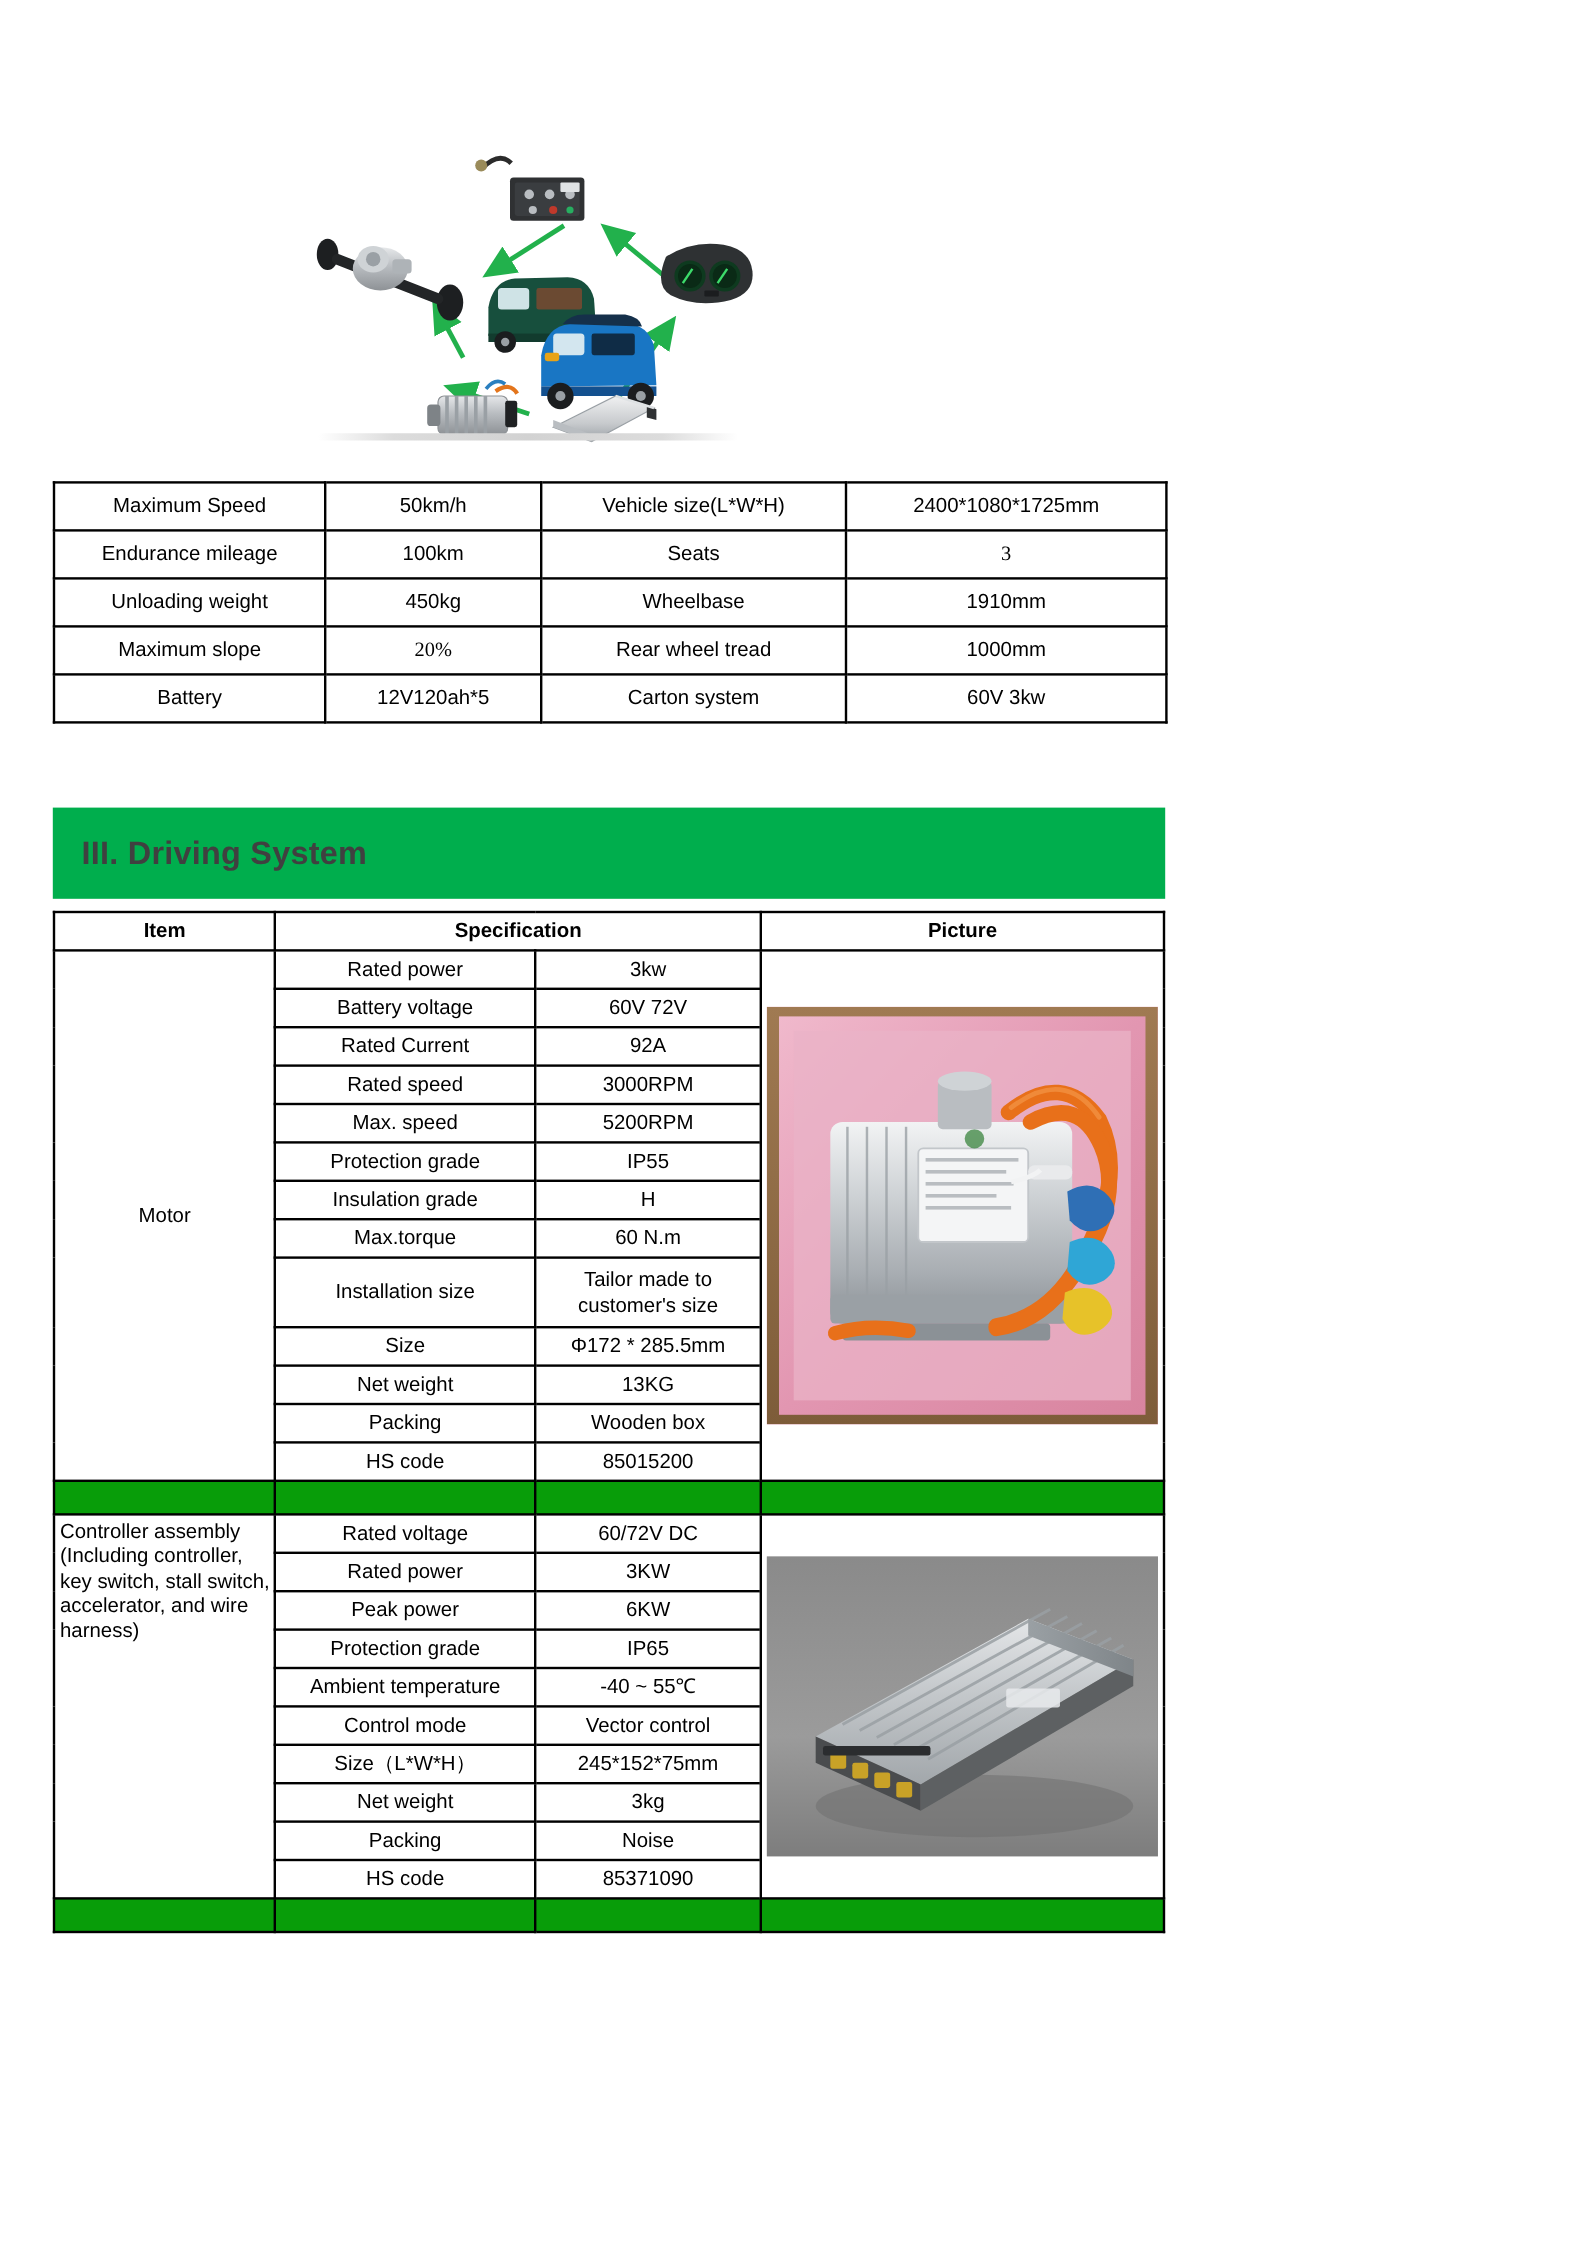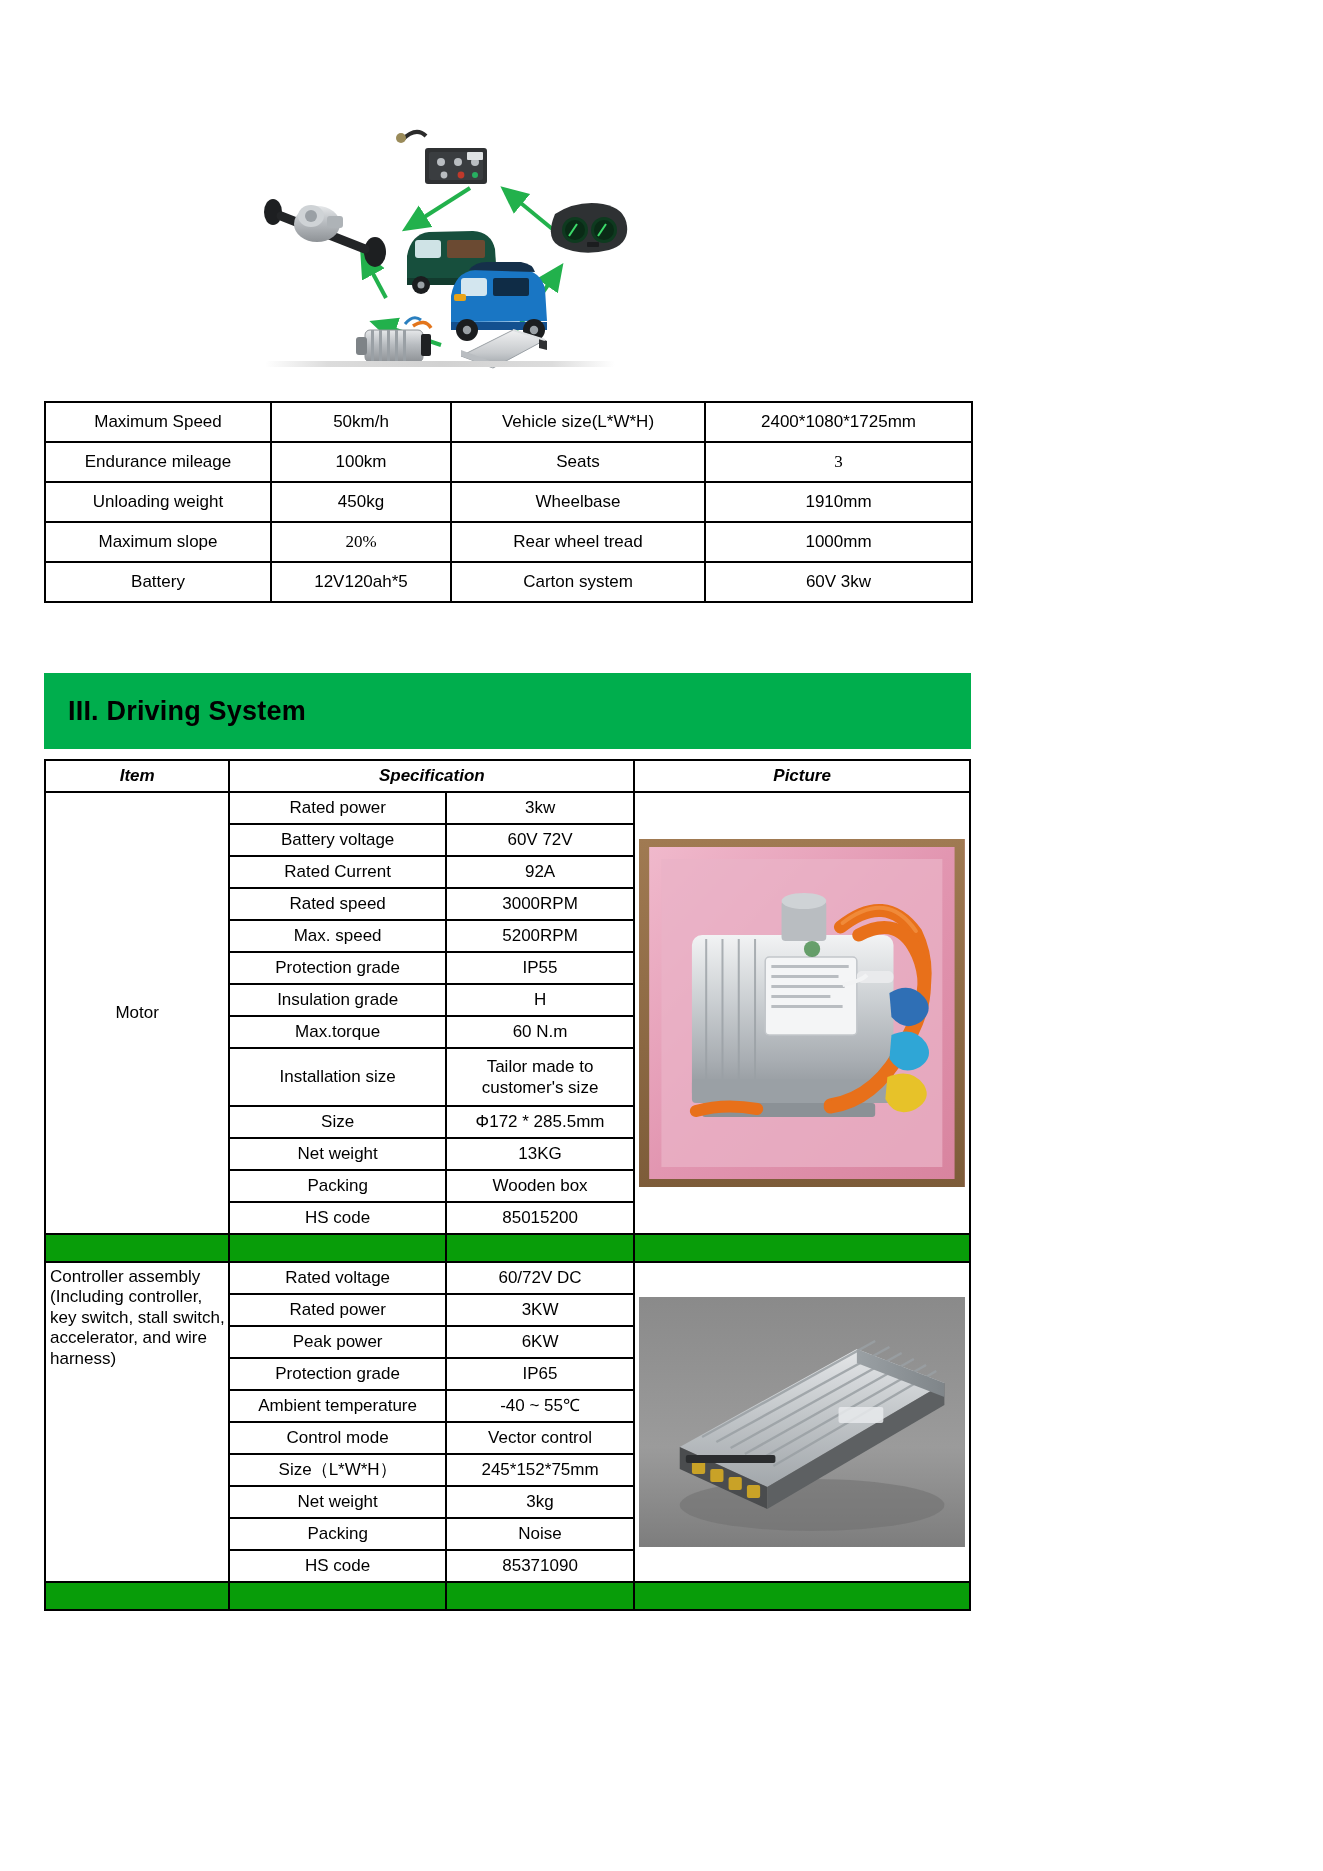--- a/index.html
+++ b/index.html
@@ -76,34 +76,34 @@
     top: 673px;
     width: 927px;
     height: 76px;
     background: #00AE4D;
     display: flex;
     align-items: center;
   }
   #section-banner .banner-text {
     font-size: 27px;
     font-weight: bold;
-    color: #000000;
+    color: #404040;
     padding-left: 24px;
     letter-spacing: 0.2px;
   }
 
   
   #driving-table {
     position: absolute;
     left: 44px;
     top: 759px;
     width: 927px;
   }
   #driving-table td { height: 26px; font-size: 17px; }
-  #driving-table td.hdr { font-weight: bold; height: 26px; font-style: italic; }
+  #driving-table td.hdr { font-weight: bold; height: 26px; }
   #driving-table td.rowlabel {
     vertical-align: middle;
     font-size: 17px;
   }
   #driving-table td.rowlabel-top {
     vertical-align: top;
     text-align: left;
     padding: 4px 2px 4px 4px;
     font-size: 17px;
     line-height: 1.2;

